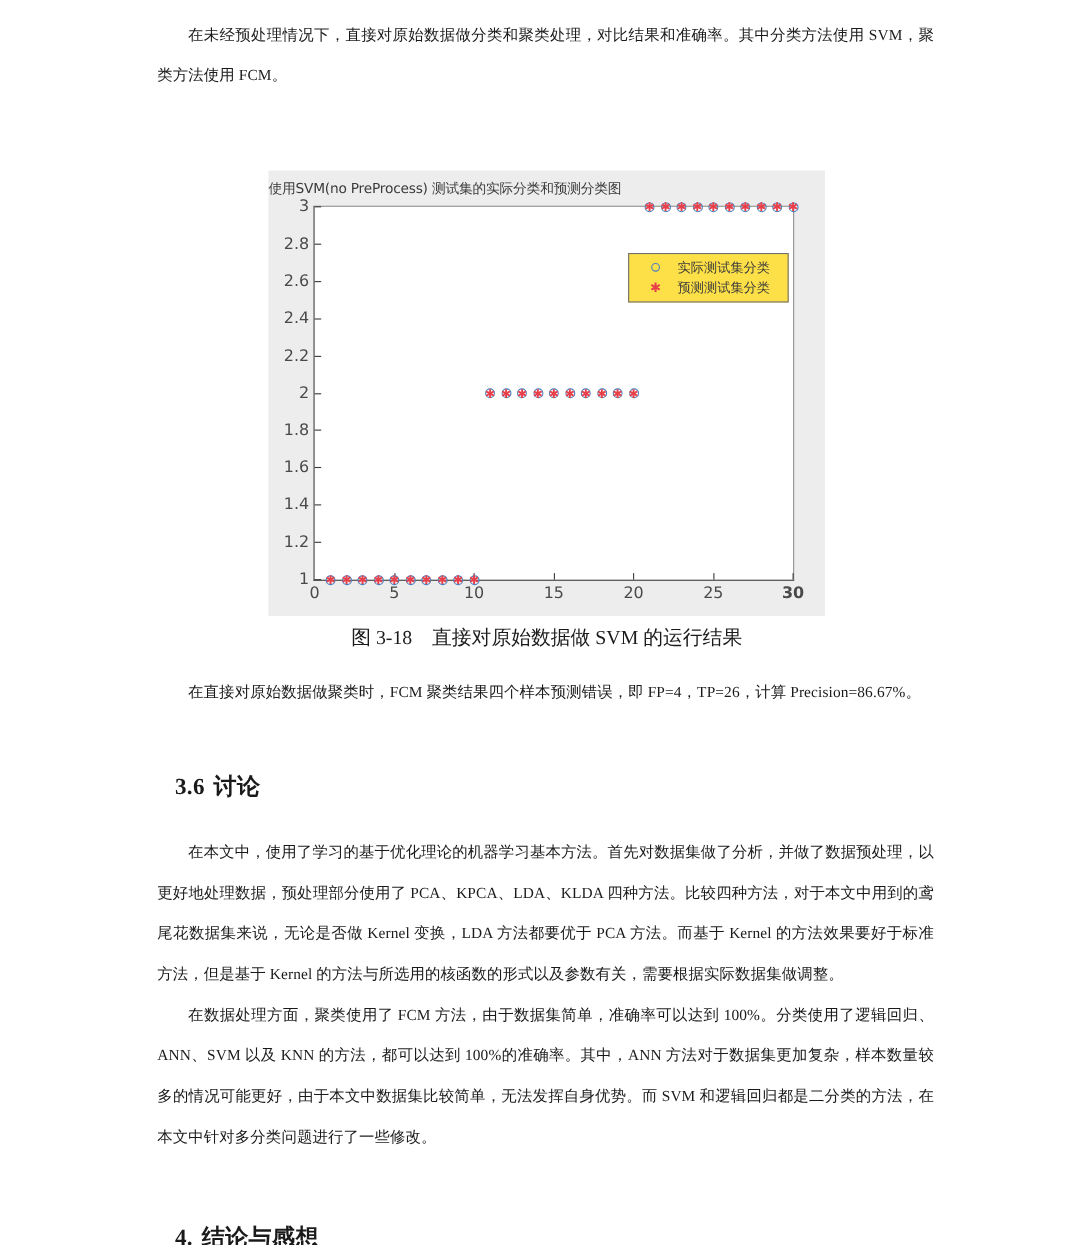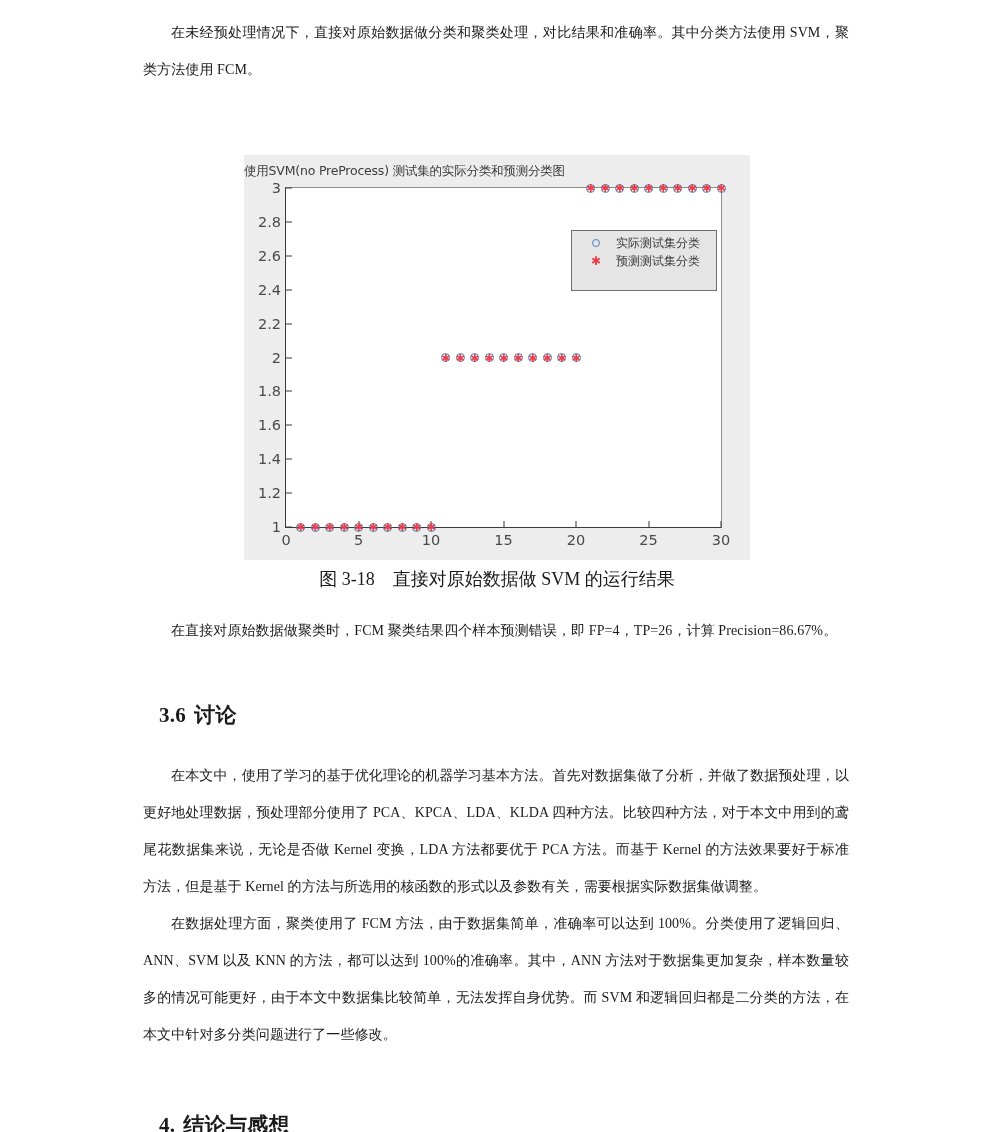--- a/index.html
+++ b/index.html
@@ -146,23 +146,23 @@
     color: #e8404a;
     font-size: 11px;
     line-height: 1;
     font-family: "DejaVu Sans", sans-serif;
   }
   .legend-box {
     position: absolute;
     left: 285px;
     top: 42px;
     width: 146px;
-    background: #e5e5e5;
+    background: #fde047;
     border: 1px solid #6f6f6f;
-    padding: 3px 4px 20px 4px;
+    padding: 3px 4px 4px 4px;
     box-sizing: border-box;
   }
   .legend-row {
     display: flex;
     align-items: center;
     height: 18px;
   }
   .legend-mark {
     width: 40px;
     text-align: center;
@@ -249,21 +249,21 @@
             <div class="xtick" style="left: 72.5px;">5</div>
             <div class="xtick-mark" style="left: 72.5px;"></div>
             <div class="xtick" style="left: 145px;">10</div>
             <div class="xtick-mark" style="left: 145px;"></div>
             <div class="xtick" style="left: 217.5px;">15</div>
             <div class="xtick-mark" style="left: 217.5px;"></div>
             <div class="xtick" style="left: 290px; text-align: center;">20</div>
             <div class="xtick-mark" style="left: 290px;"></div>
             <div class="xtick" style="left: 362.5px;">25</div>
             <div class="xtick-mark" style="left: 362.5px;"></div>
-            <div class="xtick" style="left: 435px;">30</div>
+            <div class="xtick" style="left: 435px; font-weight: bold;">30</div>
             <div class="xtick-mark" style="left: 435px;"></div>
           </div>
         <div id="points-layer">
             <div class="pt" style="left: 14.5px; top: 339px;">
               <span class="circ"></span>
               <span class="star">✱</span>
             </div>
             <div class="pt" style="left: 29px; top: 339px;">
               <span class="circ"></span>
               <span class="star">✱</span>

